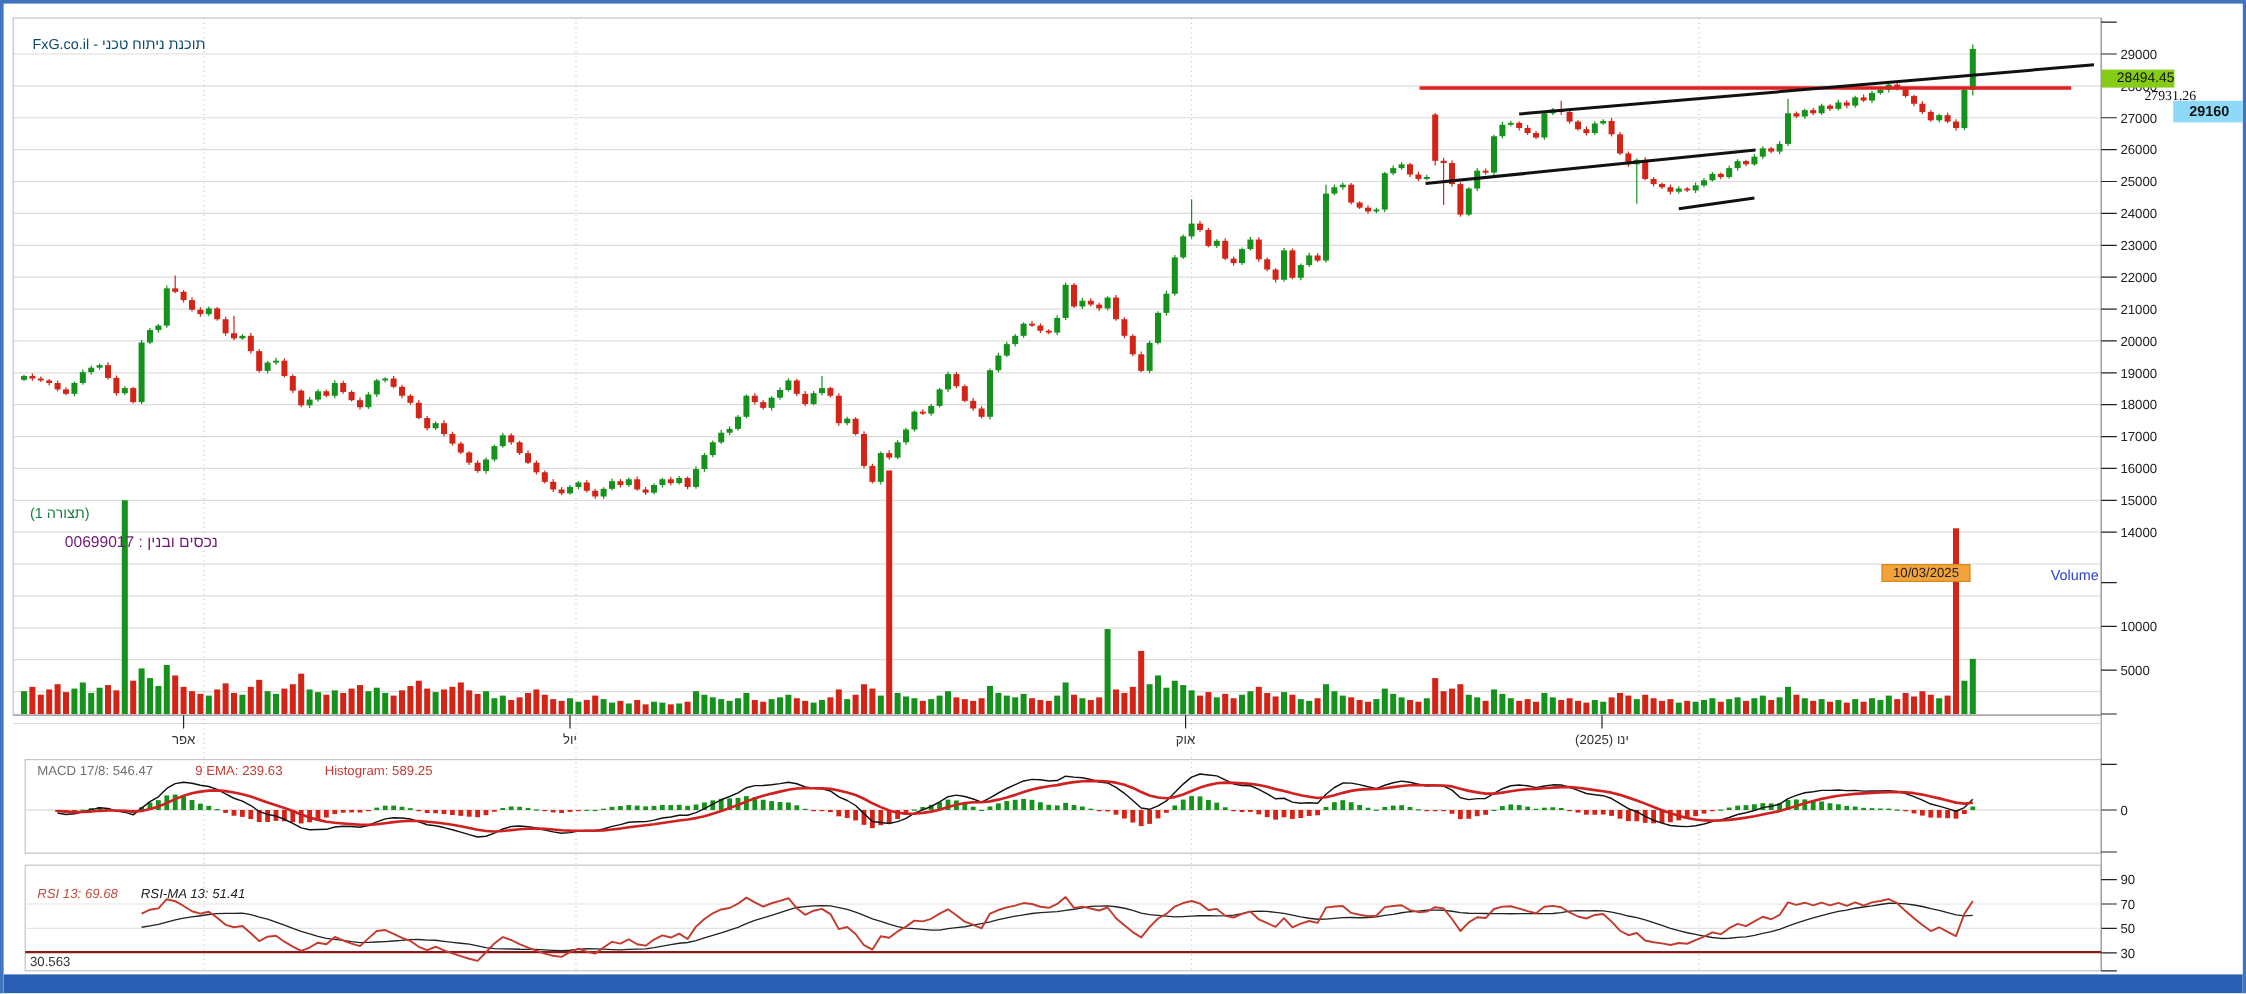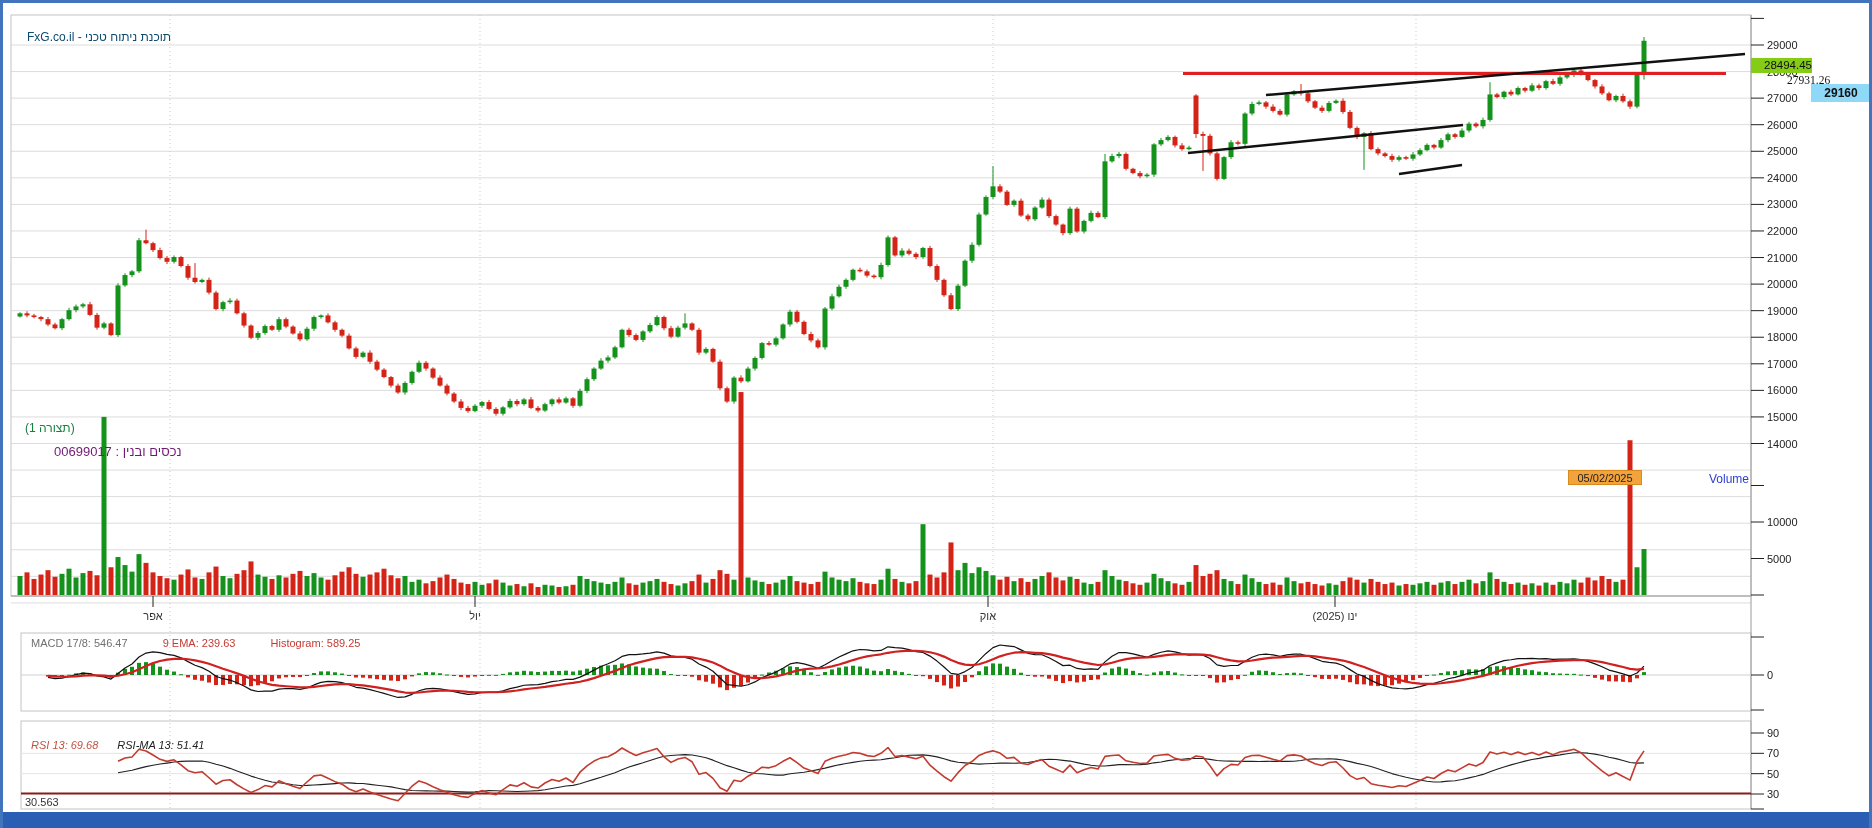--- a/index.html
+++ b/index.html
@@ -1079,19 +1079,19 @@
     <span class="m3">Histogram: 589.25</span>
   </div>
 
   <div class="ov" id="rsi-legend">
     <span class="r1">RSI 13: 69.68</span>
     <span class="r2">RSI-MA 13: 51.41</span>
   </div>
 
   <div class="ov" id="rsi-level-label">30.563</div>
   <div class="ov" id="volume-label">Volume</div>
-  <div class="ov" id="date-tag">05/02/2025</div>
+  <div class="ov" id="date-tag">10/03/2025</div>
   <div class="ov" id="last-price-tag">29160</div>
   <div class="ov" id="marker-price-tag">28494.45</div>
   <div class="ov" id="hline-label">27931.26</div>
 
   <div id="bottombar"></div>
 </div>
 
 </body></html>

